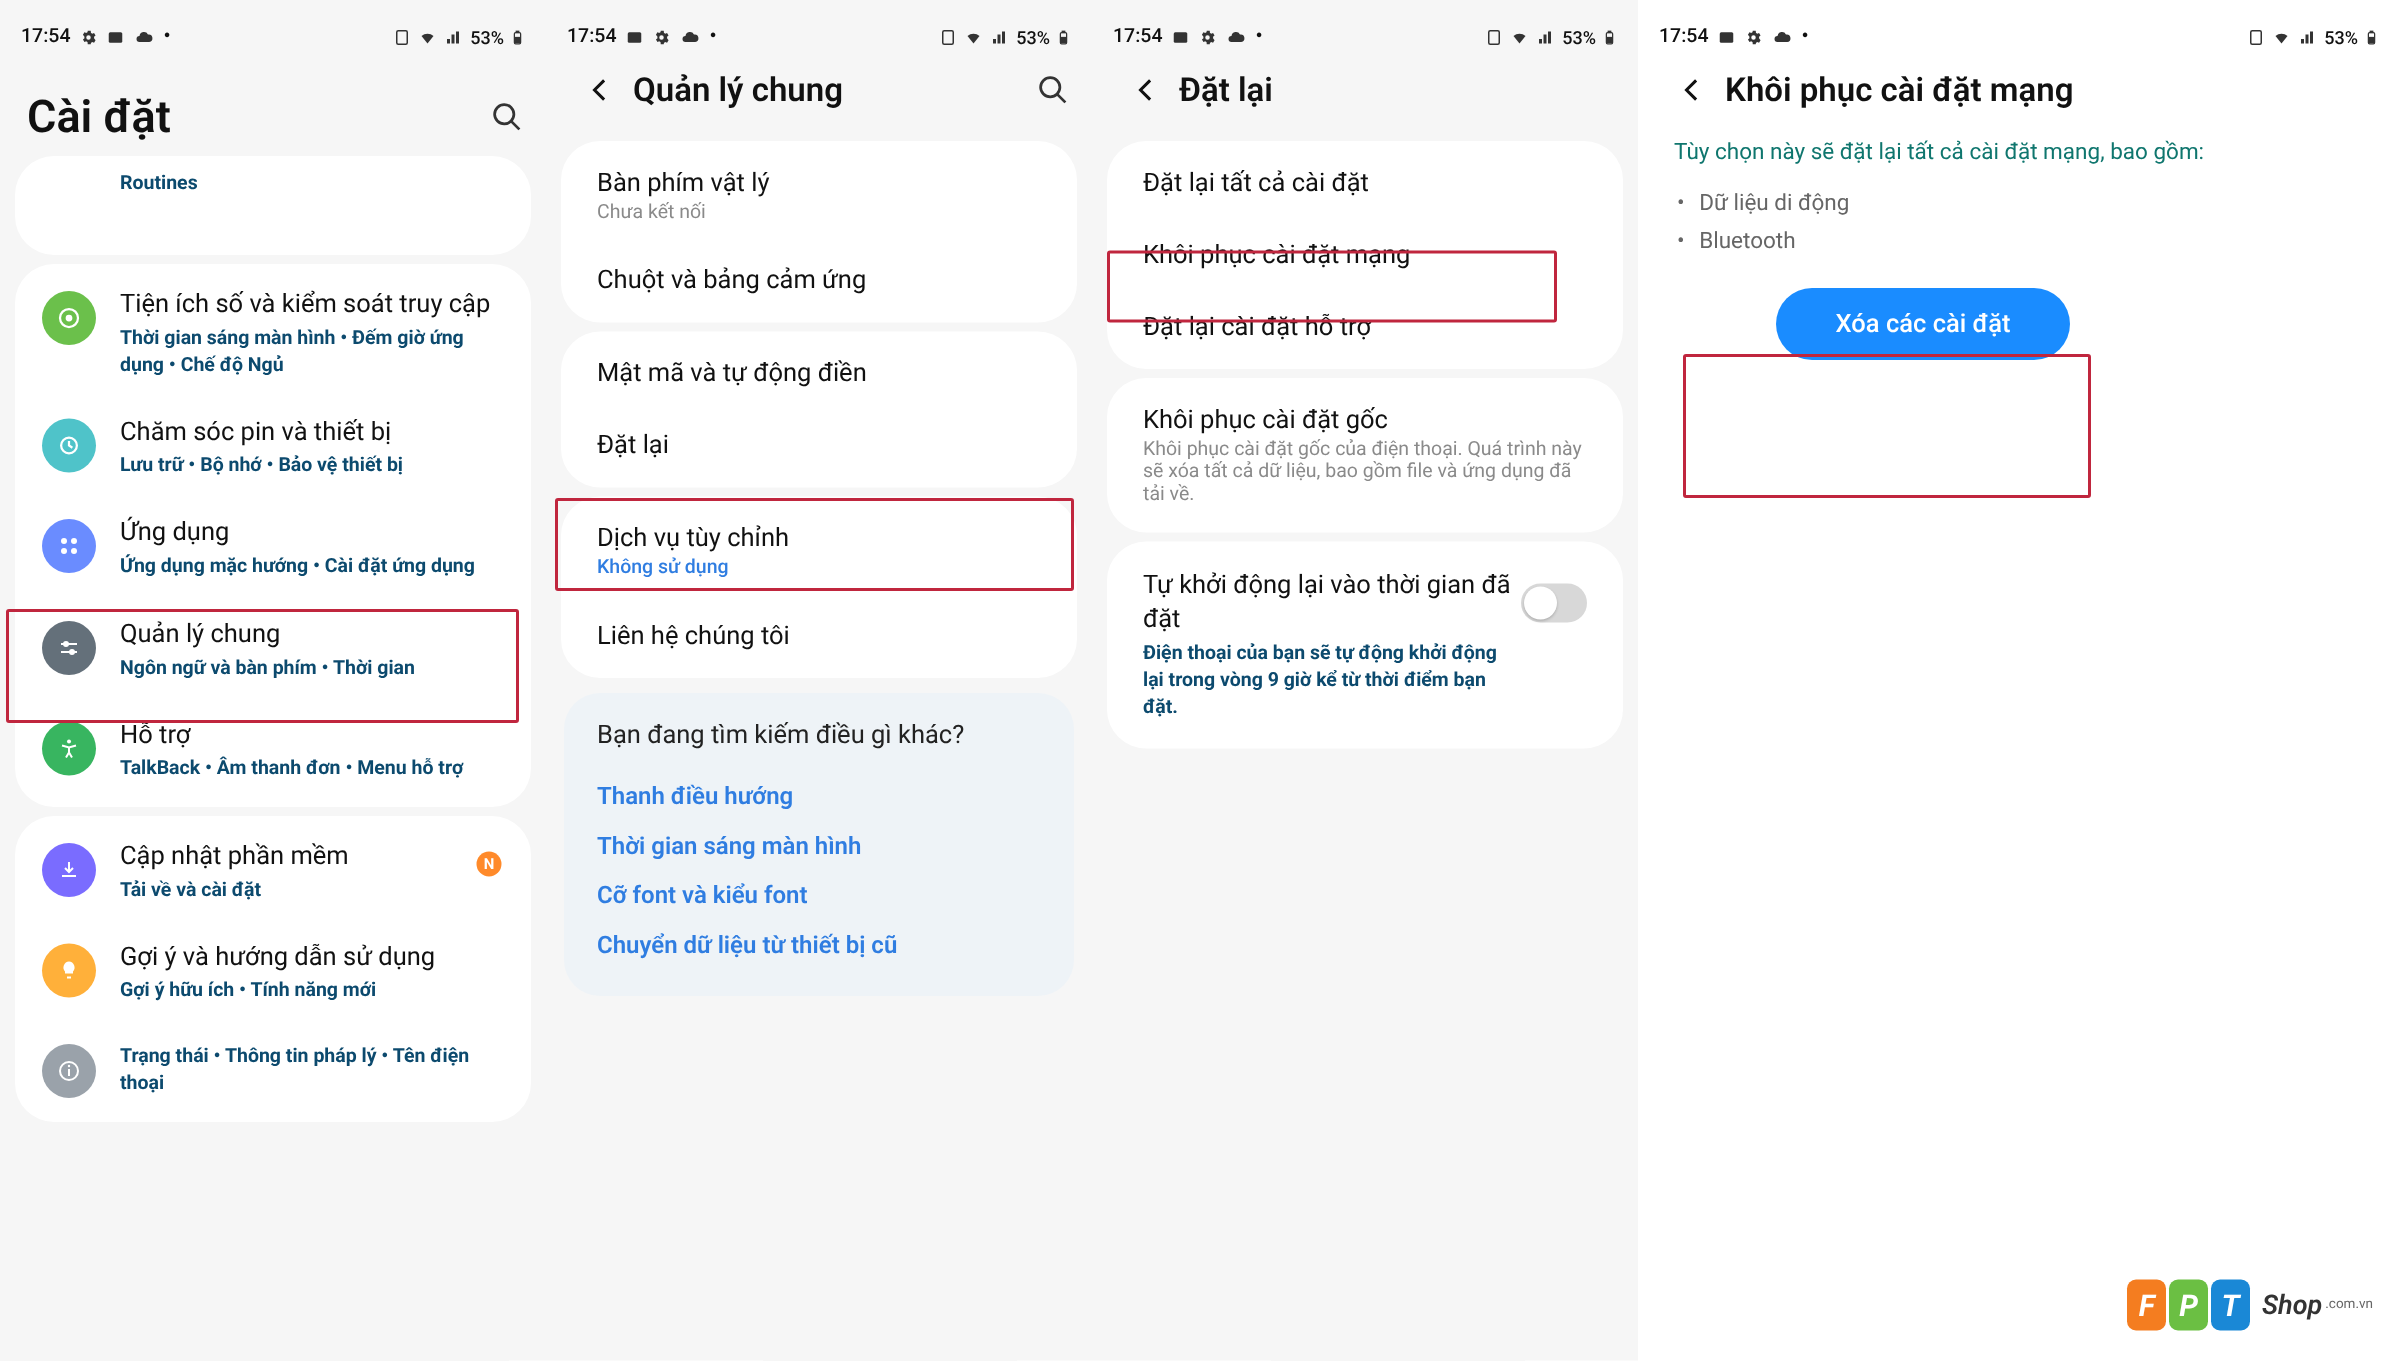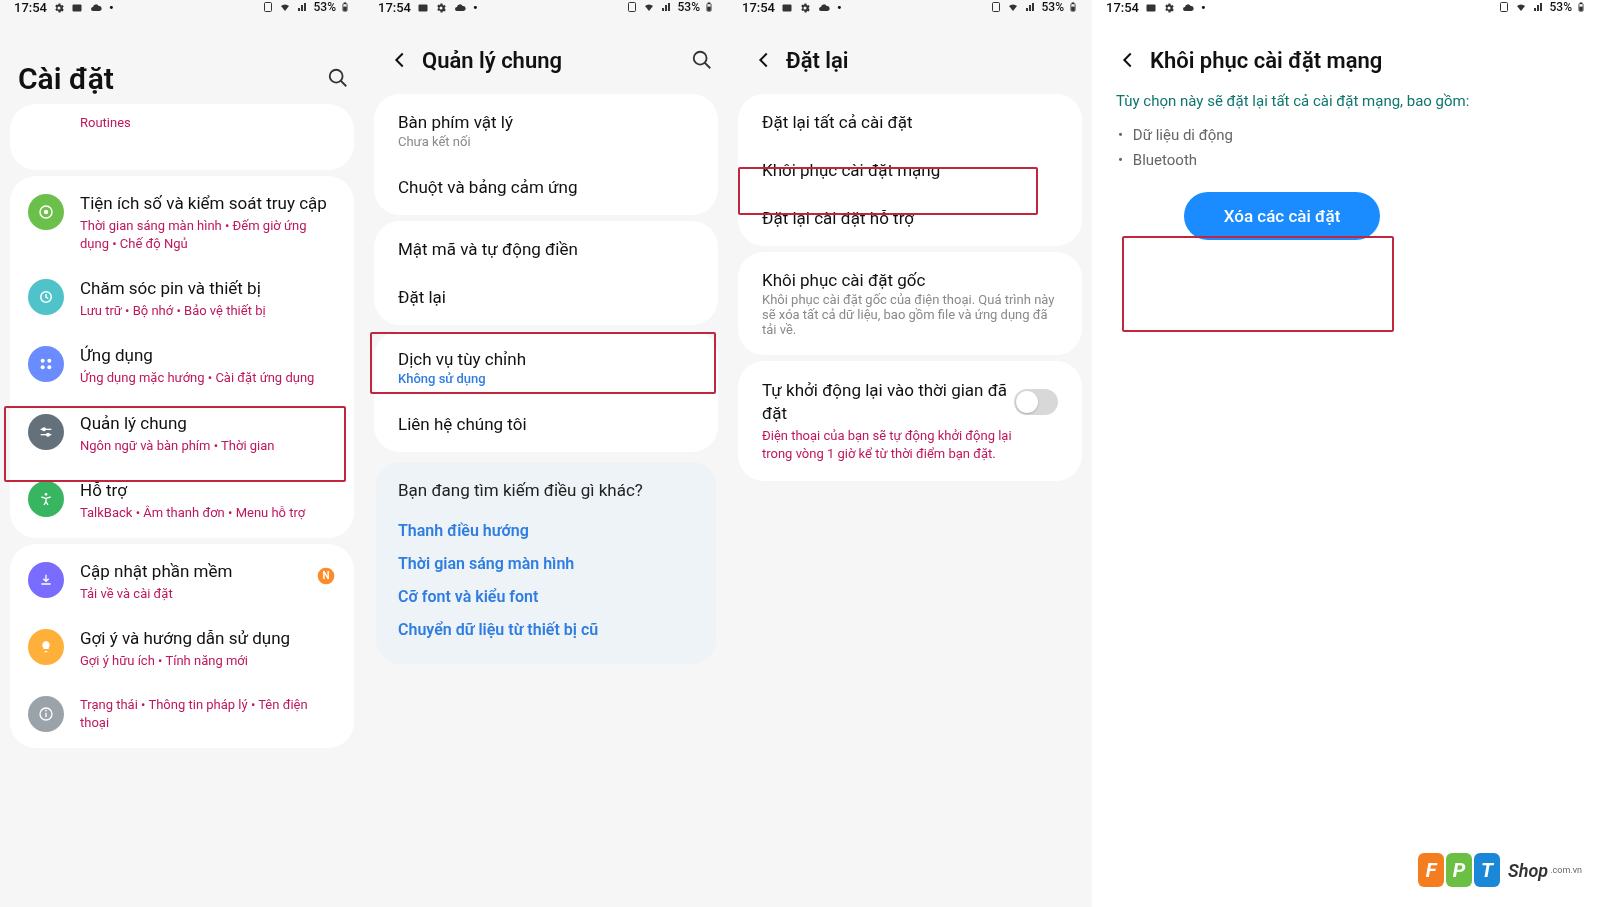--- a/index.html
+++ b/index.html
@@ -1,39 +1,39 @@
 <!DOCTYPE html>
 <html><head>
 <meta charset="utf-8">
 <style>
   * { margin:0; padding:0; box-sizing:border-box; font-family: -apple-system, Roboto, "Segoe UI", sans-serif; }
   body { background:#fff; width:1600px; height:907px; display:flex; position:relative; }
   .phone { width:364px; height:907px; background:#fff; position:relative; overflow:hidden; border-radius:0; }
   .phone + .phone { margin-left:0; }
 
-  .statusbar { display:flex; justify-content:space-between; align-items:flex-start; height:32px; padding:0 14px; font-size:13px; color:#111; font-weight:500; }
+  .statusbar { display:flex; justify-content:space-between; align-items:flex-end; height:32px; padding:0 14px; font-size:13px; color:#111; font-weight:500; }
   .sb-left { display:flex; align-items:center; gap:6px; }
   .sb-right { display:flex; align-items:center; gap:4px; font-size:12px; }
   .sb-ico { display:inline-flex; }
 
   .header { display:flex; align-items:center; height:56px; padding:0 6px 0 18px; }
   .header.h-big { height:auto; padding-top:26px; padding-bottom:10px; }
   .header .back { width:36px; height:36px; display:flex; align-items:center; justify-content:center; cursor:pointer; margin-right:4px; }
   .header .title { font-size:22px; font-weight:600; color:#111; flex:1; }
   .header.h-big .title { font-size:30px; font-weight:600; }
   .header .search { width:40px; height:40px; display:flex; align-items:center; justify-content:center; cursor:pointer; }
 
   .card { background:#fff; border-radius:26px; margin:6px 10px; padding:4px 0; }
 
   .row { display:flex; align-items:flex-start; padding:12px 18px; cursor:pointer; position:relative; }
   .row.tight { padding:14px 24px; }
   .row .icon { width:36px; height:36px; border-radius:18px; margin-right:16px; display:flex; align-items:center; justify-content:center; flex-shrink:0; margin-top:2px; }
   .row .txt { flex:1; min-width:0; }
   .row .ttl { font-size:17px; color:#111; font-weight:400; line-height:1.35; }
-  .row .sub { font-size:13px; color:#be185d; line-height:1.4; margin-top:2px; }
+  .row .sub { font-size:13px; color:#0c4a6e; line-height:1.4; margin-top:2px;font-weight:bold; }
   .row .badge { width:20px; height:20px; flex-shrink:0; margin-top:6px; }
   .row .toggle { width:44px; height:26px; background:#d8d8d8; border-radius:13px; position:relative; flex-shrink:0; margin-top:10px; }
   .row .toggle::after { content:""; position:absolute; width:22px; height:22px; background:#fff; border-radius:11px; top:2px; left:2px; box-shadow:0 1px 2px rgba(0,0,0,.2); }
 
   .simple-row { padding:14px 24px; cursor:pointer; }
   .simple-row .ttl { font-size:17px; color:#111; }
   .simple-row .sub { font-size:13px; color:#8a8a8a; margin-top:2px; }
   .simple-row .sub.link { color:#2f7de1; font-weight:500; }
 
   .hl-red { position:absolute; border:2px solid #c0263e; pointer-events:none; border-radius:2px; }
@@ -417,21 +417,21 @@
     <div class="simple-row">
       <div class="ttl">Khôi phục cài đặt gốc</div>
       <div class="sub">Khôi phục cài đặt gốc của điện thoại. Quá trình này sẽ xóa tất cả dữ liệu, bao gồm file và ứng dụng đã tải về.</div>
     </div>
   </div>
 
   <div class="card">
     <div class="row tight" style="align-items:flex-start">
       <div class="txt">
         <div class="ttl">Tự khởi động lại vào thời gian đã đặt</div>
-        <div class="sub">Điện thoại của bạn sẽ tự động khởi động lại trong vòng 1 giờ kể từ thời điểm bạn đặt.</div>
+        <div class="sub">Điện thoại của bạn sẽ tự động khởi động lại trong vòng 9 giờ kể từ thời điểm bạn đặt.</div>
       </div>
       <div class="toggle"></div>
     </div>
   </div>
 
   <div class="hl-red" style="left:10px; top:167px; width:300px; height:48px;"></div>
 </div>
 
 <div class="phone pane-white" style="width:508px">
   <div class="statusbar">

